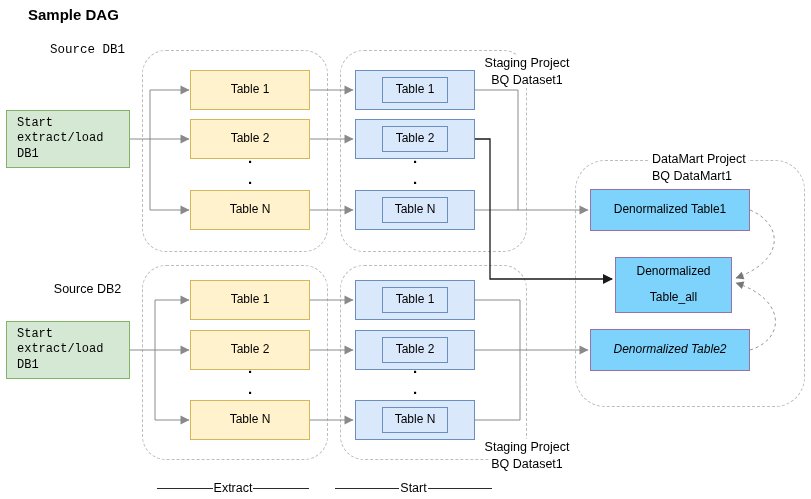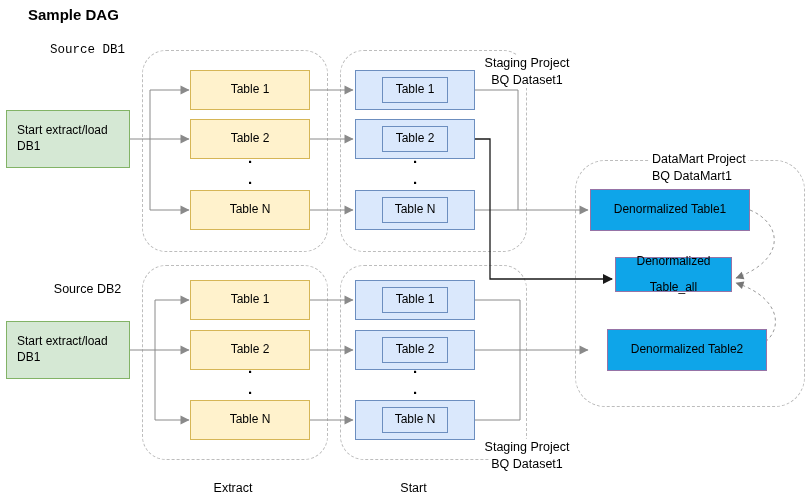--- a/index.html
+++ b/index.html
@@ -7,33 +7,33 @@
     position:relative; width:811px; height:499px; background:#ffffff;
     font-family:"Liberation Sans", sans-serif; color:#000; overflow:hidden;
   }
   .group { position:absolute; border:1px dashed #bdbdbd; border-radius:24px; z-index:0; background:transparent; }
   svg.wires { position:absolute; left:0; top:0; z-index:1; }
   .box {
     position:absolute; z-index:2; display:flex; align-items:center; justify-content:center;
     text-align:center; font-size:12px; border-radius:0; box-sizing:border-box; line-height:1.3;
   }
   .yellow { background:#FFF2CC; border:1px solid #D6B656; }
-  .green  { background:#D5E8D4; border:1px solid #82B366; justify-content:center; text-align:left; padding:14px 10px; }
+  .green  { background:#D5E8D4; border:1px solid #82B366; justify-content:center; text-align:left; padding:14px 10px;font-family:Liberation Mono, monospace; }
   .blue   { background:#DAE8FC; border:1px solid #6C8EBF; }
   .inner  { border:1px solid #6C8EBF; width:64px; padding:4px 0; display:flex; justify-content:center; }
-  .purple { background:#0ea5e9; border:1px solid #9673A6; flex-direction:column; }
+  .purple { background:#7dd3fc; border:1px solid #9673A6; flex-direction:column; }
   .purple .l2 { margin-top:10px; }
   .lbl { position:absolute; font-size:12.5px; z-index:2; line-height:1.32; }
   .lbl span { background:#ffffff; display:inline-block; padding:0 2px; }
   .center { text-align:center; }
   .right { text-align:left; }
   .title { position:absolute; left:28px; top:6px; font-size:15px; font-weight:700; z-index:2; }
   .dots { position:absolute; z-index:2; width:12px; text-align:center; font-size:15px; font-weight:700; line-height:21px; }
   .dots span { display:block; }
-  .phase { position:absolute; display:flex; align-items:center; height:16px; font-size:12.5px; z-index:2;flex-direction:column; }
+  .phase { position:absolute; display:flex; align-items:center; height:16px; font-size:12.5px; z-index:2; }
   .phase .rule { flex:1; height:1px; background:#2b2b2b; }
   .phase .plabel { padding:0 1px; white-space:nowrap; }
 </style>
 </head>
 <body>
 
 <div class="canvas">
 
   <div class="group" style="left:142px; top:50px;  width:184px; height:200px;"></div>
   <div class="group" style="left:340px; top:50px;  width:185px; height:200px;"></div>
@@ -178,25 +178,25 @@
       <span>.</span>
     </div>
   <div class="dots" style="left:409px; top:357px;">
       <span>.</span>
       <span>.</span>
     </div>
 
   <div class="box purple" style="left:590px; top:189px; width:160px; height:42px;">
       <span>Denormalized Table1</span>
     </div>
-  <div class="box purple" style="left:615px; top:257px; width:117px; height:35px;">
+  <div class="box purple" style="left:615px; top:257px; width:117px; height:56px;">
     <span>Denormalized</span>
     <span class="l2">Table_all</span>
   </div>
-  <div class="box purple" style="left:607px; top:329px; width:160px; height:42px;">
+  <div class="box purple" style="left:590px; top:329px; width:160px; height:42px;font-style:italic;">
       <span>Denormalized Table2</span>
     </div>
 
   <div class="phase" style="left:157px; top:480px; width:152px;">
     <span class="rule"></span>
     <span class="plabel">Extract</span>
     <span class="rule"></span>
   </div>
   <div class="phase" style="left:335px; top:480px; width:157px;">
     <span class="rule"></span>

